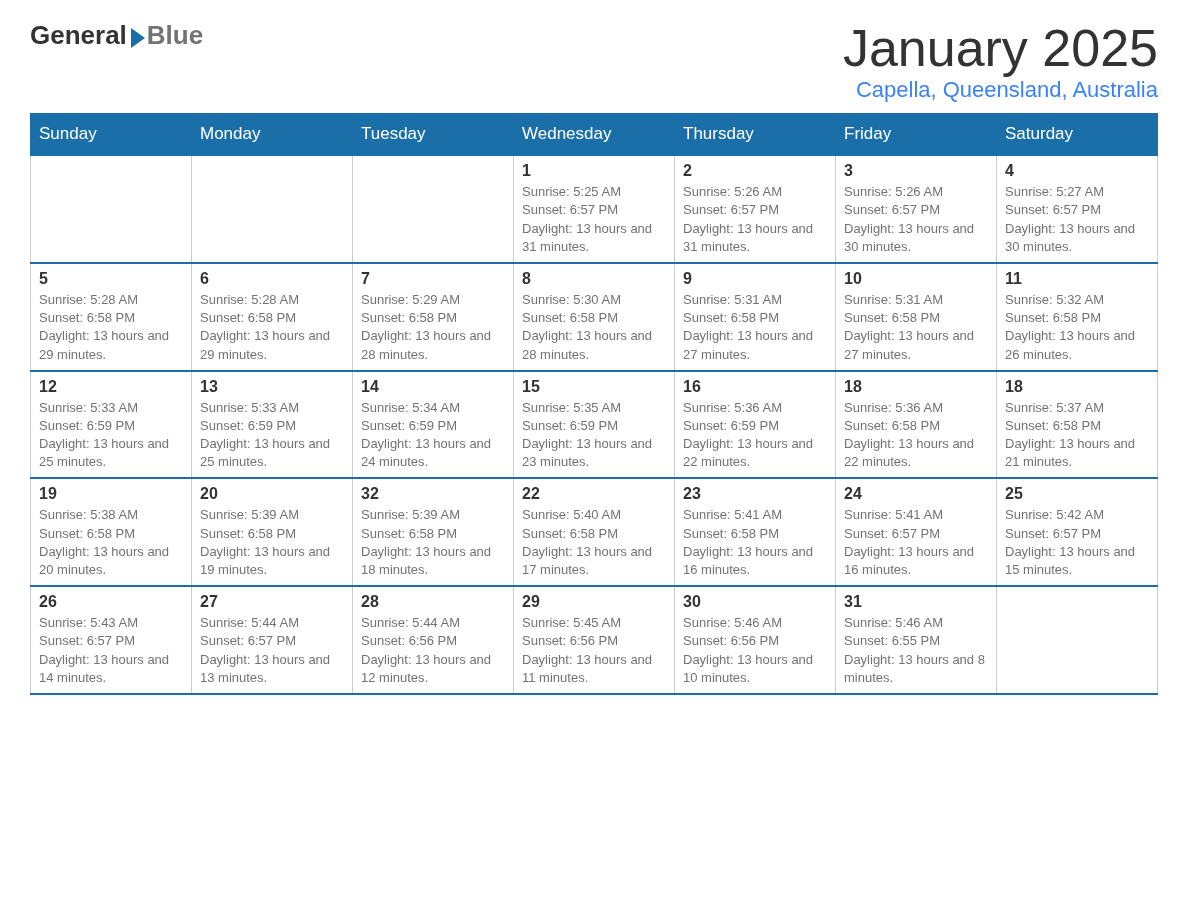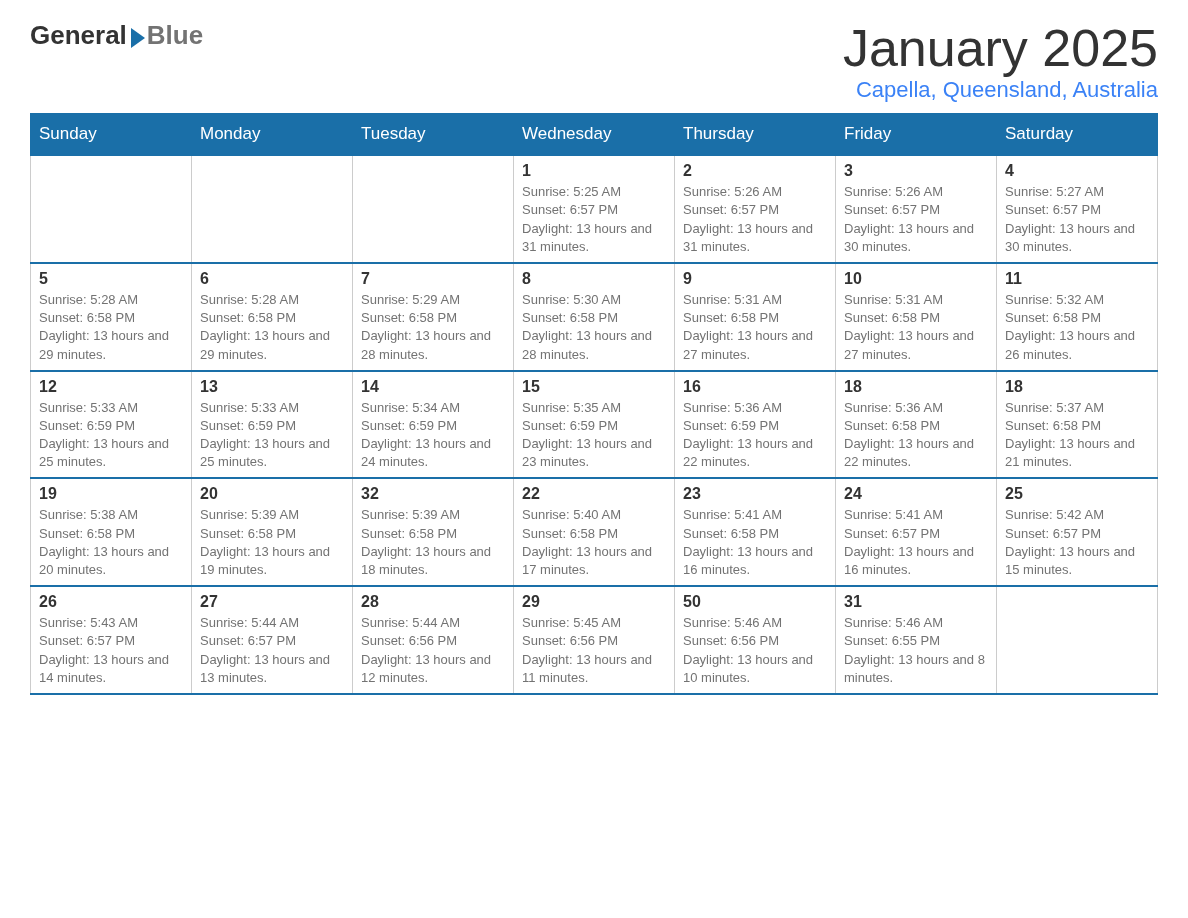--- a/index.html
+++ b/index.html
@@ -255,21 +255,21 @@
         </td>
         <td>
           <span class="day-num">28</span>
           <div class="day-info">Sunrise: 5:44 AM<br>Sunset: 6:56 PM<br>Daylight: 13 hours and 12 minutes.</div>
         </td>
         <td>
           <span class="day-num">29</span>
           <div class="day-info">Sunrise: 5:45 AM<br>Sunset: 6:56 PM<br>Daylight: 13 hours and 11 minutes.</div>
         </td>
         <td>
-          <span class="day-num">50</span>
+          <span class="day-num">30</span>
           <div class="day-info">Sunrise: 5:46 AM<br>Sunset: 6:56 PM<br>Daylight: 13 hours and 10 minutes.</div>
         </td>
         <td>
           <span class="day-num">31</span>
           <div class="day-info">Sunrise: 5:46 AM<br>Sunset: 6:55 PM<br>Daylight: 13 hours and 8 minutes.</div>
         </td>
         <td class="empty-cell"></td>
       </tr>
     </tbody>
 </table>

